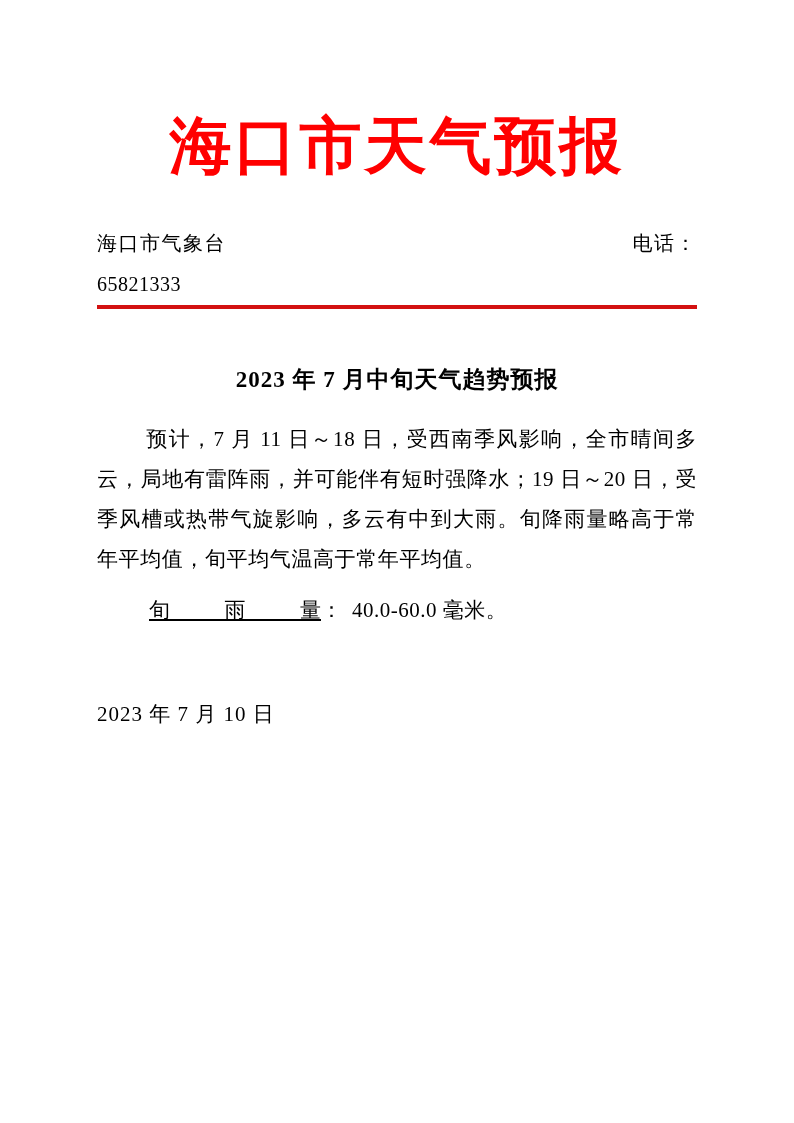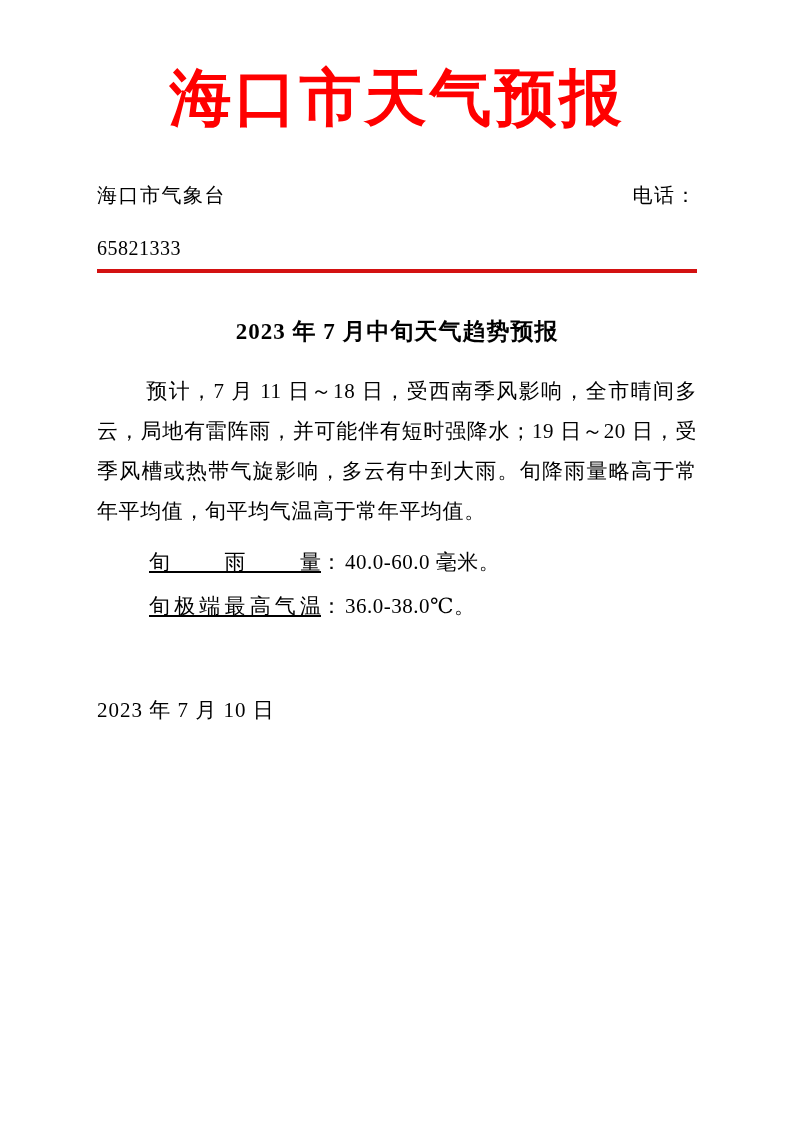--- a/index.html
+++ b/index.html
@@ -13,21 +13,21 @@
     height: 1123px;
     margin: 0 auto;
     background: #ffffff;
     box-sizing: border-box;
     padding: 0 97px;
     overflow: hidden;
     font-family: "Liberation Serif", "DejaVu Serif", serif;
     color: #000000;
   }
   .doc-title {
-    margin-top: 56px;
+    margin-top: 104px;
     height: 84px;
     line-height: 84px;
     text-align: center;
     font-family: "Liberation Sans", "DejaVu Sans", sans-serif;
     font-size: 62px;
     font-weight: bold;
     color: #ff0000;
     letter-spacing: 3px;
     white-space: nowrap;
   }
@@ -35,33 +35,33 @@
     margin-top: 42px;
     display: flex;
     justify-content: space-between;
     align-items: center;
     font-size: 20px;
     line-height: 26px;
     letter-spacing: 1.5px;
     gap: 47px;
   }
   .phone-number-line {
-    margin-top: 28px;
+    margin-top: 16px;
     font-size: 20px;
     line-height: 24px;
     letter-spacing: 0.5px;
   }
   .red-rule {
     margin-top: 9px;
     height: 4px;
     width: 100%;
     border: none;
   }
   .report-heading {
-    margin-top: 44px;
+    margin-top: 56px;
     text-align: center;
     font-size: 23px;
     font-weight: bold;
     line-height: 30px;
     letter-spacing: 1px;
     white-space: nowrap;
   }
   .report-paragraph {
     margin-top: 24px;
     font-size: 21px;
@@ -86,21 +86,21 @@
     text-align: justify;
     text-align-last: justify;
     vertical-align: bottom;
     text-decoration: underline;
   }
   .spec-colon {
     display: inline-block;
   }
   .spec-value {
     display: inline-block;
-    margin-left: 3px;
+    margin-left: 10px;
     letter-spacing: 0.5px;
   }
   .date-line {
     margin-top: 78px;
     text-align: left;
     padding-right: 36px;
     font-size: 21px;
     line-height: 26px;
     letter-spacing: 1px;
   }
@@ -125,21 +125,18 @@
 
   <div class="report-paragraph">预计，7 月 11 日～18 日，受西南季风影响，全市晴间多云，局地有雷阵雨，并可能伴有短时强降水；19 日～20 日，受季风槽或热带气旋影响，多云有中到大雨。旬降雨量略高于常年平均值，旬平均气温高于常年平均值。</div>
 
   <div class="spec-list">
 
     <div class="spec-row">
       <span class="spec-label">旬雨量</span><span class="spec-colon">：</span><span class="spec-value">40.0-60.0 毫米。</span>
     </div>
 
 
-    <div class="spec-row">
-      <span class="spec-label">旬极端最高气温</span><span class="spec-colon">：</span><span class="spec-value">36.0-38.0℃。</span>
-    </div>
 
   </div>
 
   <div class="date-line">2023 年 7 月 10 日</div>
 
 </div>
 
 </body></html>

